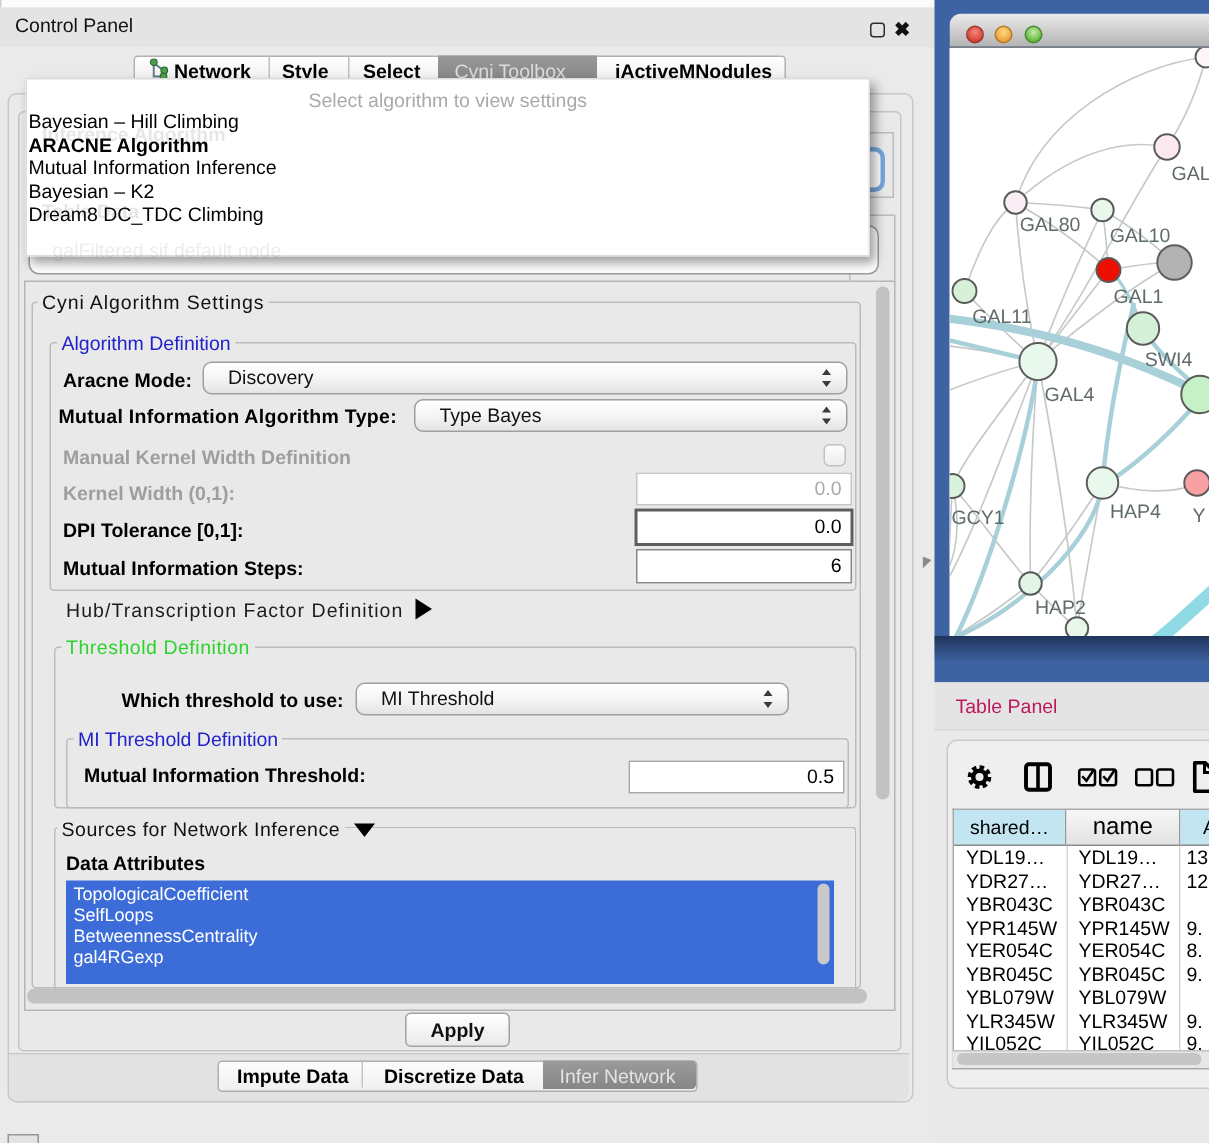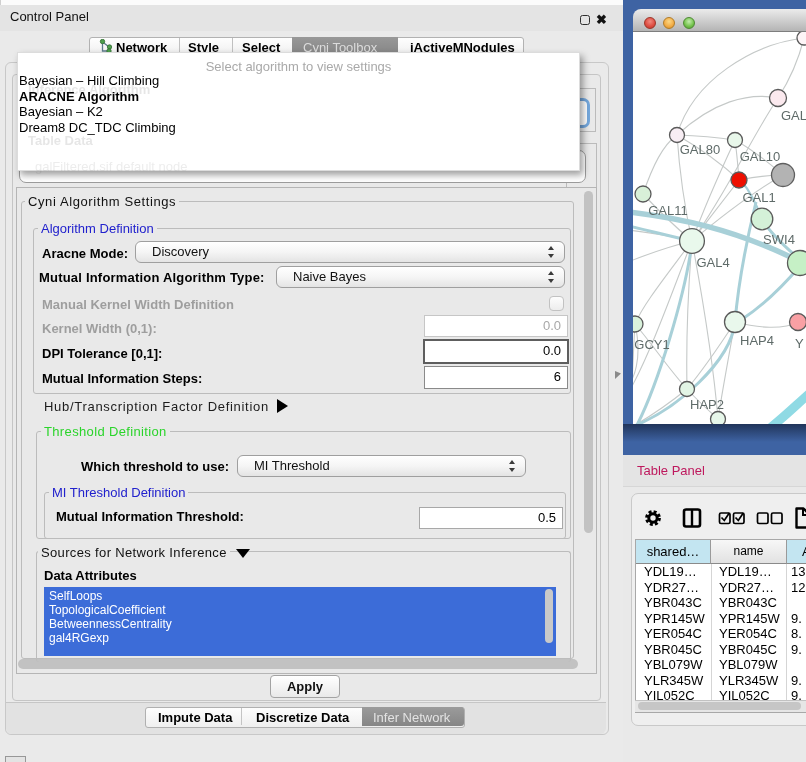--- a/index.html
+++ b/index.html
@@ -55,21 +55,21 @@
 
 <div class="gbox" style="left:21px;top:201px;width:551px;height:456px"></div>
 <div class="glabel" style="left:25px;top:194px;color:#111;letter-spacing:.6px">Cyni Algorithm Settings</div>
 
 <div class="gbox" style="left:33px;top:228px;width:536px;height:164px"></div>
 <div class="glabel" style="left:38px;top:221px;color:#2121cd;letter-spacing:0">Algorithm Definition</div>
 
 <div class="abs b13" style="left:42px;top:246px">Aracne Mode:</div>
 <div class="combo" style="left:135px;top:241px;width:428px"><span style="padding-left:16px">Discovery</span><span class="ar"></span></div>
 <div class="abs b13" style="left:39px;top:270px;letter-spacing:.2px">Mutual Information Algorithm Type:</div>
-<div class="combo" style="left:276px;top:266px;width:287px"><span style="padding-left:16px">Naive Bayes</span><span class="ar"></span></div>
+<div class="combo" style="left:276px;top:266px;width:287px"><span style="padding-left:16px">Type Bayes</span><span class="ar"></span></div>
 
 <div class="abs b13 gray" style="left:42px;top:297px">Manual Kernel Width Definition</div>
 <div class="abs" style="left:549px;top:296px;width:13px;height:13px;border:1px solid #c2c2c2;border-radius:4px;background:linear-gradient(#fdfdfd,#ededed)"></div>
 <div class="abs b13 gray" style="left:42px;top:321px">Kernel Width (0,1):</div>
 <div class="field" style="left:424px;top:315px;width:136px;height:20px;border:1px solid #c6c6c6;color:#a8a8a8">0.0</div>
 <div class="abs b13" style="left:42px;top:346px">DPI Tolerance [0,1]:</div>
 <div class="field" style="left:423px;top:339px;width:136px;height:21px;border:2px solid #5e5e5e;color:#000">0.0</div>
 <div class="abs b13" style="left:42px;top:371px">Mutual Information Steps:</div>
 <div class="field" style="left:424px;top:366px;width:136px;height:21px;border:1px solid #8a8a8a;color:#000">6</div>
 
@@ -84,22 +84,22 @@
 <div class="gbox" style="left:44px;top:492px;width:520px;height:45px"></div>
 <div class="glabel" style="left:49px;top:485px;color:#2121cd;letter-spacing:0">MI Threshold Definition</div>
 <div class="abs b13" style="left:56px;top:509px">Mutual Information Threshold:</div>
 <div class="field" style="left:419px;top:507px;width:136px;height:20px;border:1px solid #a8a8a8;color:#000">0.5</div>
 
 <div class="gbox" style="left:36px;top:551px;width:533px;height:110px;border-bottom:none"></div>
 <div class="glabel" style="left:38px;top:545px;color:#111;letter-spacing:.35px">Sources for Network Inference</div>
 <div class="abs" style="left:236px;top:549px;width:0;height:0;border-left:7.5px solid transparent;border-right:7.5px solid transparent;border-top:9px solid #000"></div>
 <div class="abs b13" style="left:44px;top:568px">Data Attributes</div>
 <div class="abs" style="left:44px;top:587px;width:512px;height:69px;background:#3c6cd8;color:#fff;font-size:12px;line-height:14px;padding-top:2px;box-sizing:border-box">
+<div style="padding-left:5px">TopologicalCoefficient</div>
 <div style="padding-left:5px">SelfLoops</div>
-<div style="padding-left:5px">TopologicalCoefficient</div>
 <div style="padding-left:5px">BetweennessCentrality</div>
 <div style="padding-left:5px">gal4RGexp</div>
 </div>
 <div class="abs" style="left:545px;top:589px;width:8px;height:54px;background:#c9c9c9;border-radius:4px"></div>
 
 <div class="abs" style="left:270px;top:675px;width:68px;height:21px;border:1px solid #a3a3a3;border-radius:4px;background:linear-gradient(#ffffff,#e9e9e9);text-align:center;font-weight:bold;font-size:13px;line-height:21px;color:#111">Apply</div>
 <div class="abs" style="left:6px;top:702px;width:600px;height:31px;background:#e2e2e2;border-top:1px solid #c6c6c6;border-radius:0 0 6px 6px"></div>
 <div class="abs" style="left:145px;top:707px;width:318px;height:19px;background:linear-gradient(#fdfdfd,#efefef);border:1px solid #b0b0b0;border-radius:3px"></div>
 <div class="abs" style="left:241px;top:708px;width:1px;height:17px;background:#c4c4c4"></div>
 <div class="abs" style="left:362px;top:707px;width:102px;height:19px;background:linear-gradient(#9b9b9b,#868686);border-radius:0 3px 3px 0"></div>
@@ -111,20 +111,21 @@
 <div class="abs" style="left:615px;top:371px;width:6px;height:8px;background:#8a8a8a;clip-path:polygon(0 100%,0 0,100% 30%)"></div>
 
 <div class="abs" style="left:17px;top:52px;width:563px;height:119px;background:#fff;border:1px solid #dcdcdc;box-shadow:3px 4px 7px rgba(0,0,0,.38);box-sizing:border-box">
 <div style="position:absolute;left:10px;top:29px;font-size:13px;color:rgba(80,80,80,.14);font-weight:bold">Inference Algorithm</div>
     <div style="position:absolute;left:10px;top:80px;font-size:13px;color:rgba(80,80,80,.14);font-weight:bold">Table Data</div>
     <div style="position:absolute;left:17px;top:106px;font-size:13px;color:rgba(80,80,80,.11)">galFiltered.sif default node</div>
     <div style="text-align:center;font-size:13px;color:#a9a9a9;margin-top:6px">Select algorithm to view settings</div>
 <div style="font-size:13px;color:#000;line-height:15.5px;margin-top:-1px;padding-left:1px">
 <div>Bayesian – Hill Climbing</div>
 <div style="font-weight:bold">ARACNE Algorithm</div>
+<div>Mutual Information Inference</div>
 <div>Bayesian – K2</div>
 <div>Dream8 DC_TDC Climbing</div>
 </div>
 </div>
 
 <div class="abs" style="left:623px;top:0;width:183px;height:455px;background:#3e63a3"></div>
 
 <div class="abs" style="left:633px;top:9px;width:173px;height:22px;background:linear-gradient(#ebebeb,#b4b4b4);border-radius:8px 0 0 0;border-bottom:1px solid #7e7e7e"></div>
 <div class="abs" style="left:643.5px;top:16.5px;width:10px;height:10px;border-radius:50%;background:radial-gradient(circle at 50% 35%,#f0897e,#dd4b40 60%,#b23a2c);border:.5px solid #9c3528"></div>
 <div class="abs" style="left:663px;top:16.5px;width:10px;height:10px;border-radius:50%;background:radial-gradient(circle at 50% 35%,#fbd886,#f2ab44 60%,#c78a2d);border:.5px solid #b07c28"></div>
@@ -226,21 +227,21 @@
 <path d="M95.5,13.5 l2.8,3 5-7.5" stroke-width="1.7"></path>
 <rect x="117.5" y="9" width="10.5" height="10.5" rx="1.5" stroke-width="1.7"></rect>
 <rect x="131.5" y="9" width="10.5" height="10.5" rx="1.5" stroke-width="1.7"></rect>
 <path d="M156.5,23.5 v-19 h7 l6,6 v13 z" stroke-width="2.4" stroke-linejoin="round"></path>
       <path d="M163,4.5 v6.5 h6.5" stroke-width="2"></path>
 </g>
 </svg>
 
 <div class="abs" style="left:635px;top:539px;width:171px;height:172px;border:1px solid #a8a8a8;border-right:none;background:#fff;overflow:hidden">
 <div style="position:absolute;left:0;top:0;width:74px;height:23px;background:#c3e5f1;border-right:1px solid #9a9a9a;border-bottom:1px solid #8a8a8a;text-align:center;font-size:13px;line-height:23px">shared…</div>
-<div style="position:absolute;left:75px;top:0;width:75px;height:23px;background:linear-gradient(#f7f7f7,#e2e2e2);border-right:1px solid #9a9a9a;border-bottom:1px solid #8a8a8a;text-align:center;font-size:12px;line-height:23px">name</div>
+<div style="position:absolute;left:75px;top:0;width:75px;height:23px;background:linear-gradient(#f7f7f7,#e2e2e2);border-right:1px solid #9a9a9a;border-bottom:1px solid #8a8a8a;text-align:center;font-size:16px;line-height:23px">name</div>
 <div style="position:absolute;left:151px;top:0;width:20px;height:23px;background:#c3e5f1;border-bottom:1px solid #8a8a8a;font-size:13px;line-height:23px;padding-left:15px">A</div>
 <div style="position:absolute;left:75px;top:24px;width:1px;height:148px;background:#d5d5d5"></div>
 <div style="position:absolute;left:150px;top:24px;width:1px;height:148px;background:#d5d5d5"></div>
 <div style="position:absolute;left:0;top:24px;width:171px;font-size:13px;color:#000">
       <div style="position:absolute;left:8px;top:0px">YDL19…</div>
       <div style="position:absolute;left:83px;top:0px">YDL19…</div>
       <div style="position:absolute;left:155px;top:0px">13</div>
       <div style="position:absolute;left:8px;top:15.5px">YDR27…</div>
       <div style="position:absolute;left:83px;top:15.5px">YDR27…</div>
       <div style="position:absolute;left:155px;top:15.5px">12</div>

